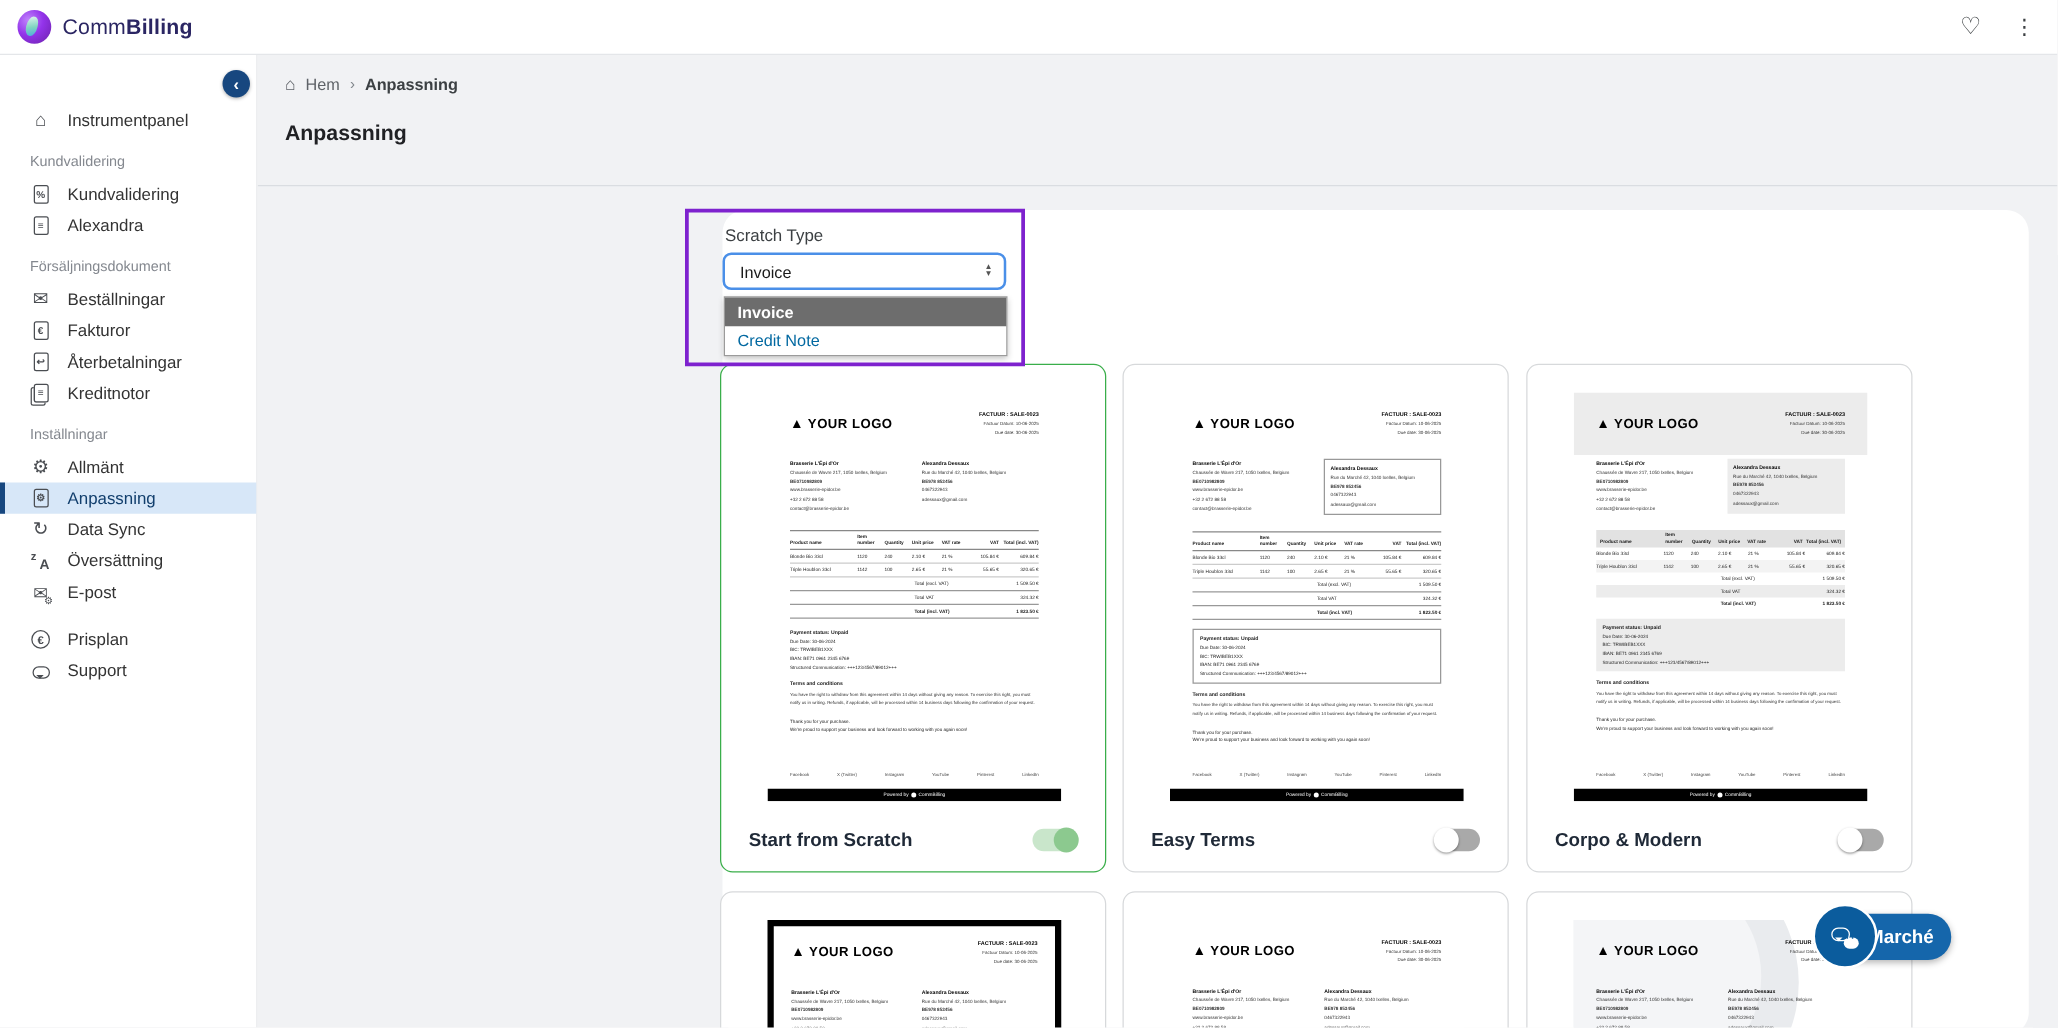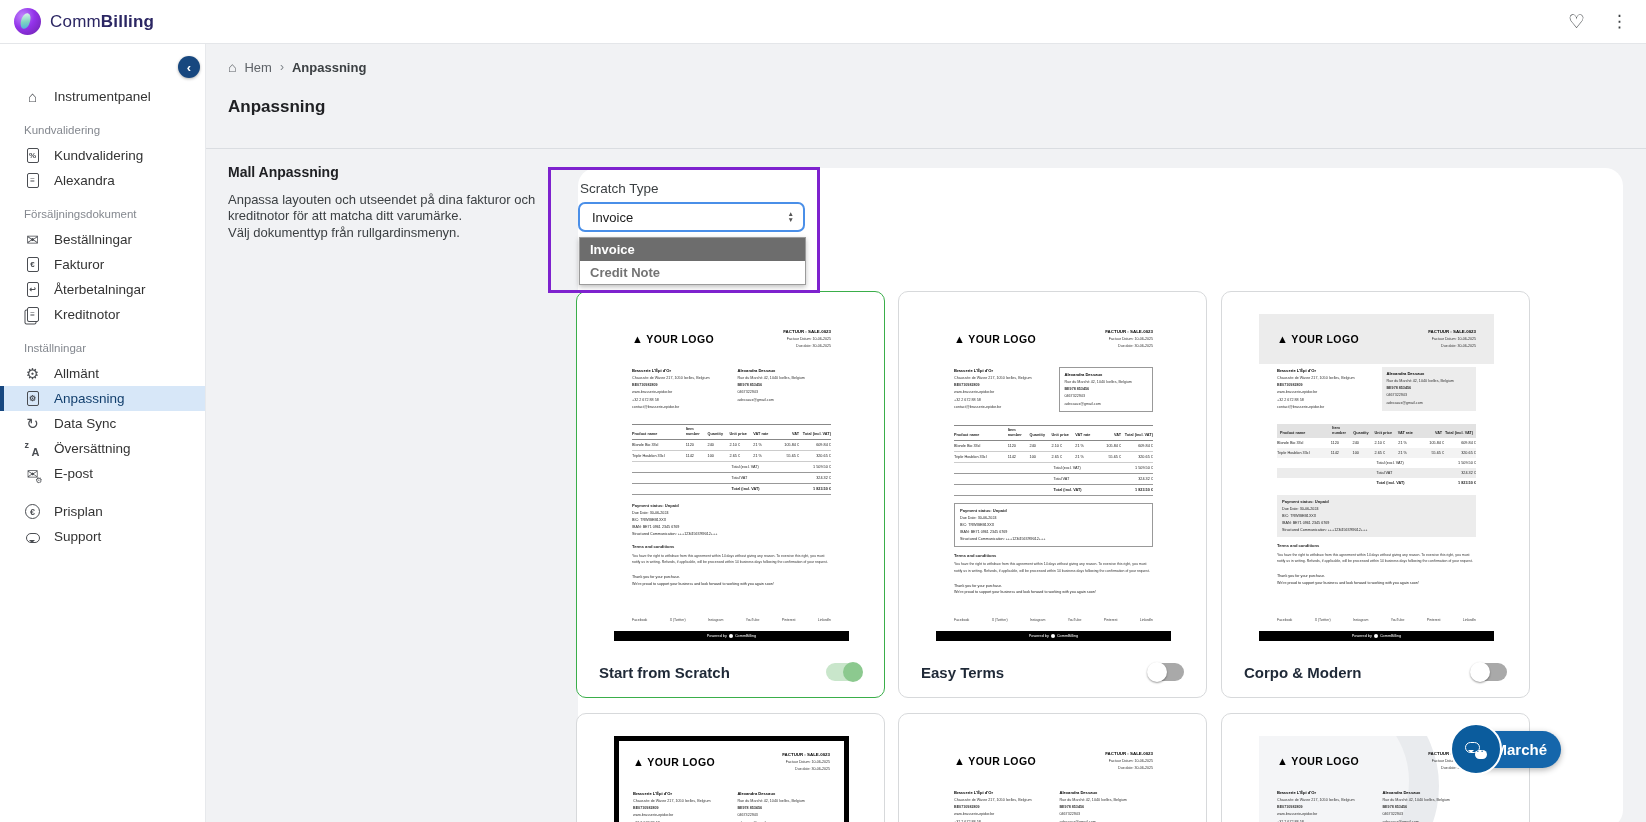--- a/index.html
+++ b/index.html
@@ -72,21 +72,21 @@
   .dt-label { position:absolute; left:580px; top:181px; font-size:13.5px; color:#3c4043; z-index:6; }
   .dt-select { position:absolute; left:578px; top:202px; width:227px; height:30px; background:#fff;
     border:2px solid #4a8fe8; box-shadow:inset 0 0 0 2px #fff; border-radius:7px;
     display:flex; align-items:center; z-index:6; cursor:pointer; }
   .dt-select .val { font-size:13px; color:#1b1b1b; margin-left:12px; }
   .dt-select .arrows { margin-left:auto; margin-right:9px; display:flex; flex-direction:column;
     font-size:6.5px; color:#555; line-height:.85; }
   .dt-options { position:absolute; left:579px; top:237px; width:227px; background:#fff;
     border:1px solid #9b9b9b; box-shadow:0 2px 5px rgba(0,0,0,.25); z-index:7; }
   .dt-option { height:23px; display:flex; align-items:center; padding-left:10px; font-size:13px;
-    color:#737373; cursor:pointer;font-weight:bold; }
+    color:#0369a1; cursor:pointer; }
   .dt-option.hl { background:#6d6d6d; color:#fff; font-weight:700; }
   .annotation-box { position:absolute; left:548px; top:167px; width:272px; height:126px;
     border:3px solid #7e22ce; z-index:10; pointer-events:none; }
 
   
   .card { position:absolute; width:309px; height:407px; background:#fff; border:1px solid #d7d9db;
     border-radius:10px; z-index:4; cursor:pointer; }
   .card.selected { border:1.5px solid #3aae4a; }
   .r1 { top:291px; } .r2 { top:713px; }
   .cl1 { left:576px; } .cl2 { left:898px; } .cl3 { left:1221px; }
@@ -286,25 +286,20 @@
 
   <div class="breadcrumb">
     <span class="home-g">⌂</span>
     <span>Hem</span>
     <span class="sep">›</span>
     <span class="current">Anpassning</span>
   </div>
   <div class="page-title">Anpassning</div>
   <div class="hdr-divider"></div>
 
-  <div class="desc">
-    <h3>Mall Anpassning</h3>
-    <p>Anpassa layouten och utseendet på dina fakturor och kreditnotor för att matcha ditt varumärke.</p>
-    <p>Välj dokumenttyp från rullgardinsmenyn.</p>
-  </div>
 
   <div class="panel"></div>
 
   <div class="dt-label">Scratch Type</div>
   <div class="dt-select">
     <span class="val">Invoice</span>
     <span class="arrows">
         <span>▲</span>
         <span>▼</span>
       </span>

